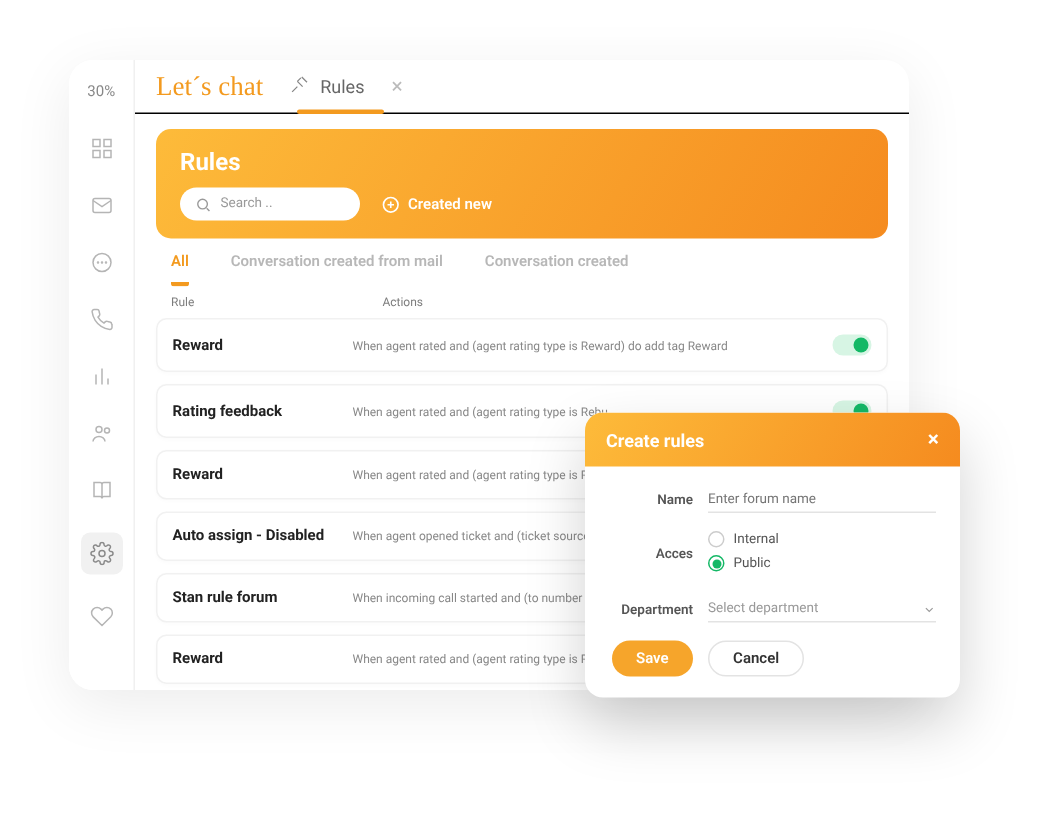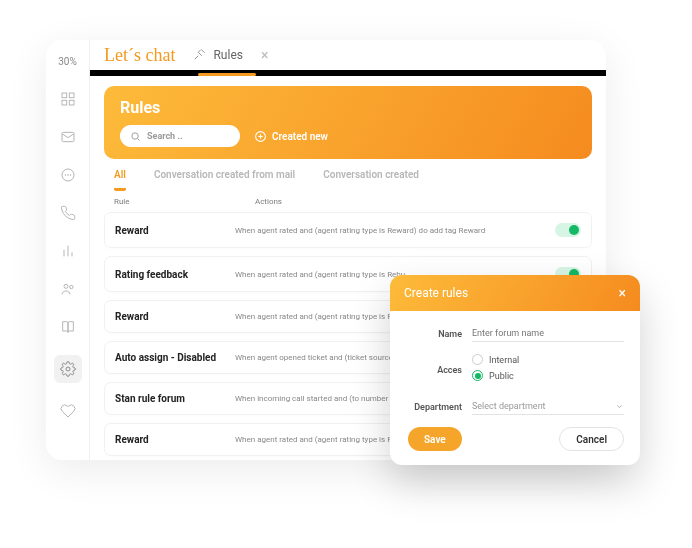--- a/index.html
+++ b/index.html
@@ -28,37 +28,37 @@
     font-size: 10px;
     color: #999;
   }
   .sidebar .pct { font-size: 10px; color: #888; padding: 6px 0 4px; }
   .sidebar-item { width: 20px; height: 20px; display:flex; align-items:center; justify-content:center; cursor:pointer; color:#b5b5b5; }
   .sidebar-item.active { background:#f1f1f1; border-radius:6px; width:28px; height:28px; color:#8a8a8a; }
   .sidebar-item svg { width:16px; height:16px; stroke:currentColor; fill:none; stroke-width:1.5; }
 
   .main { flex:1; display:flex; flex-direction:column; overflow:hidden; }
 
-  .topbar { height:36px; display:flex; align-items:center; padding:0 14px; gap:18px; border-bottom:6px solid #000000; }
+  .topbar { height:36px; display:flex; align-items:center; padding:0 14px; gap:18px; border-bottom:1px solid #000000; }
   .brand { font-family: "Brush Script MT", cursive; color:#f39a1f; font-size:18px; }
   .tab-chip { display:flex; align-items:center; gap:6px; font-size:12px; color:#666; }
   .tab-chip svg { width:14px; height:14px; stroke:#888; fill:none; stroke-width:1.5; }
   .tab-close { color:#bbb; font-size:14px; cursor:pointer; }
   .tab-underline { height:3px; background:#f39a1f; width:58px; border-radius:2px; margin-left:108px; margin-top:-3px; }
 
   .hero {
     margin:10px 14px 0;
     background: linear-gradient(120deg,#fdbb3a 0%, #f58b1f 100%);
     border-radius:10px;
     padding:12px 16px 12px;
     color:#fff;
   }
   .hero h1 { font-size:16px; font-weight:700; margin-bottom:8px; }
   .hero-row { display:flex; align-items:center; gap:14px; }
-  .search-pill { background:#fff; border-radius:14px; height:22px; display:flex; align-items:center; padding:0 10px; gap:6px; width:120px;font-weight:bold; }
+  .search-pill { background:#fff; border-radius:14px; height:22px; display:flex; align-items:center; padding:0 10px; gap:6px; width:120px; }
   .search-pill svg { width:11px; height:11px; stroke:#999; fill:none; stroke-width:2; }
   .search-pill span { font-size:9px; color:#9a9a9a; }
   .create-new { display:flex; align-items:center; gap:5px; font-size:10px; font-weight:600; cursor:pointer; }
   .create-new svg { width:13px; height:13px; stroke:#fff; fill:none; stroke-width:2; }
 
   .tabs { display:flex; gap:28px; padding:10px 24px 0; font-size:10px; font-weight:600; color:#b7b7b7; }
   .tabs .tab { padding-bottom:8px; cursor:pointer; }
   .tabs .tab.active { color:#f39a1f; border-bottom:3px solid #f39a1f; border-radius:0 0 2px 2px; }
 
   .table-head { display:flex; padding:6px 24px; font-size:8px; color:#7d7d7d; gap:0; }
@@ -83,36 +83,36 @@
     left:390px; top:275px;
     width:250px;
     background:#fff;
     border-radius:12px;
     box-shadow: 0 18px 40px rgba(0,0,0,0.18);
     overflow:hidden;
   }
   .modal-head {
     background: linear-gradient(120deg,#fdbb3a 0%, #f58b1f 100%);
     color:#fff; padding:10px 14px;
-    display:flex; justify-content:space-between; align-items:center;
-    font-size:12px; font-weight:400;
+    display:flex; justify-content:space-between; align-items:flex-end;
+    font-size:12px; font-weight:700;
   }
   .modal-close { cursor:pointer; font-size:14px; }
   .modal-body { padding:14px 16px 14px; font-size:10px; color:#333; }
   .mrow { display:flex; align-items:center; margin-bottom:12px; }
   .mrow .lbl { width:66px; text-align:right; padding-right:10px; font-size:9px; font-weight:600; color:#555; }
   .mrow .field { flex:1; }
   .field input.txt { width:100%; border:none; border-bottom:1px solid #e3e3e3; font-size:9px; padding:3px 0; color:#999; outline:none; background:transparent; }
   .radio-line { display:flex; align-items:center; gap:6px; margin-bottom:5px; font-size:9px; color:#555; }
   .radio { width:11px; height:11px; border:1.5px solid #ccc; border-radius:50%; display:inline-block; position:relative; }
   .radio.checked { border-color:#14b866; }
   .radio.checked::after { content:""; position:absolute; inset:1.5px; background:#14b866; border-radius:50%; }
   .select { width:100%; border:none; border-bottom:1px solid #e3e3e3; font-size:9px; padding:3px 0; color:#999; display:flex; justify-content:space-between; align-items:center; cursor:pointer; }
   .select svg { width:9px; height:9px; stroke:#999; fill:none; stroke-width:2; }
-  .modal-actions { display:flex; gap:10px; margin-top:6px; padding-left:2px;justify-content:space-between; }
+  .modal-actions { display:flex; gap:10px; margin-top:6px; padding-left:2px; }
   .btn { height:24px; padding:0 16px; border-radius:12px; font-size:10px; font-weight:600; display:flex; align-items:center; cursor:pointer; }
   .btn.primary { background:#f6a52b; color:#fff; }
   .btn.secondary { background:#fff; border:1px solid #e3e3e3; color:#333; }
 </style>
 </head>
 <body>
 
 <div class="app">
 
   <div class="sidebar">

